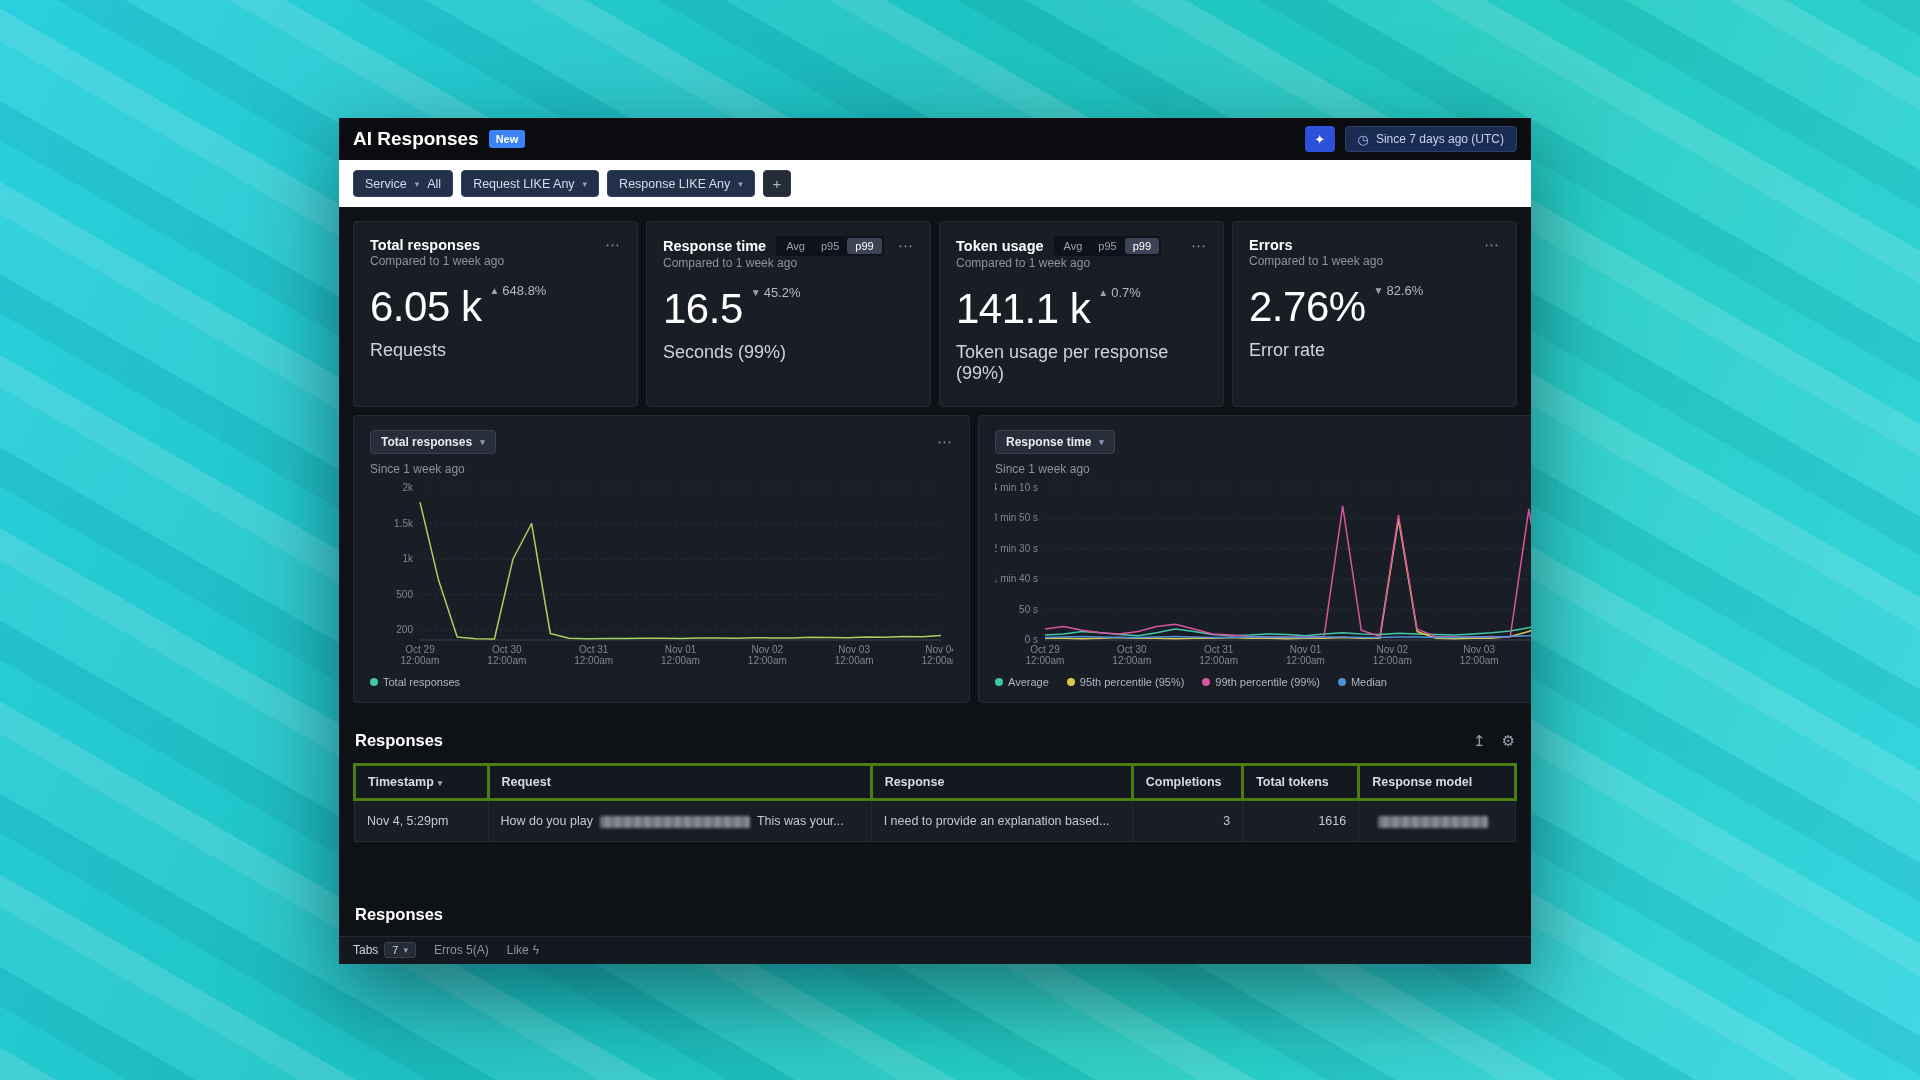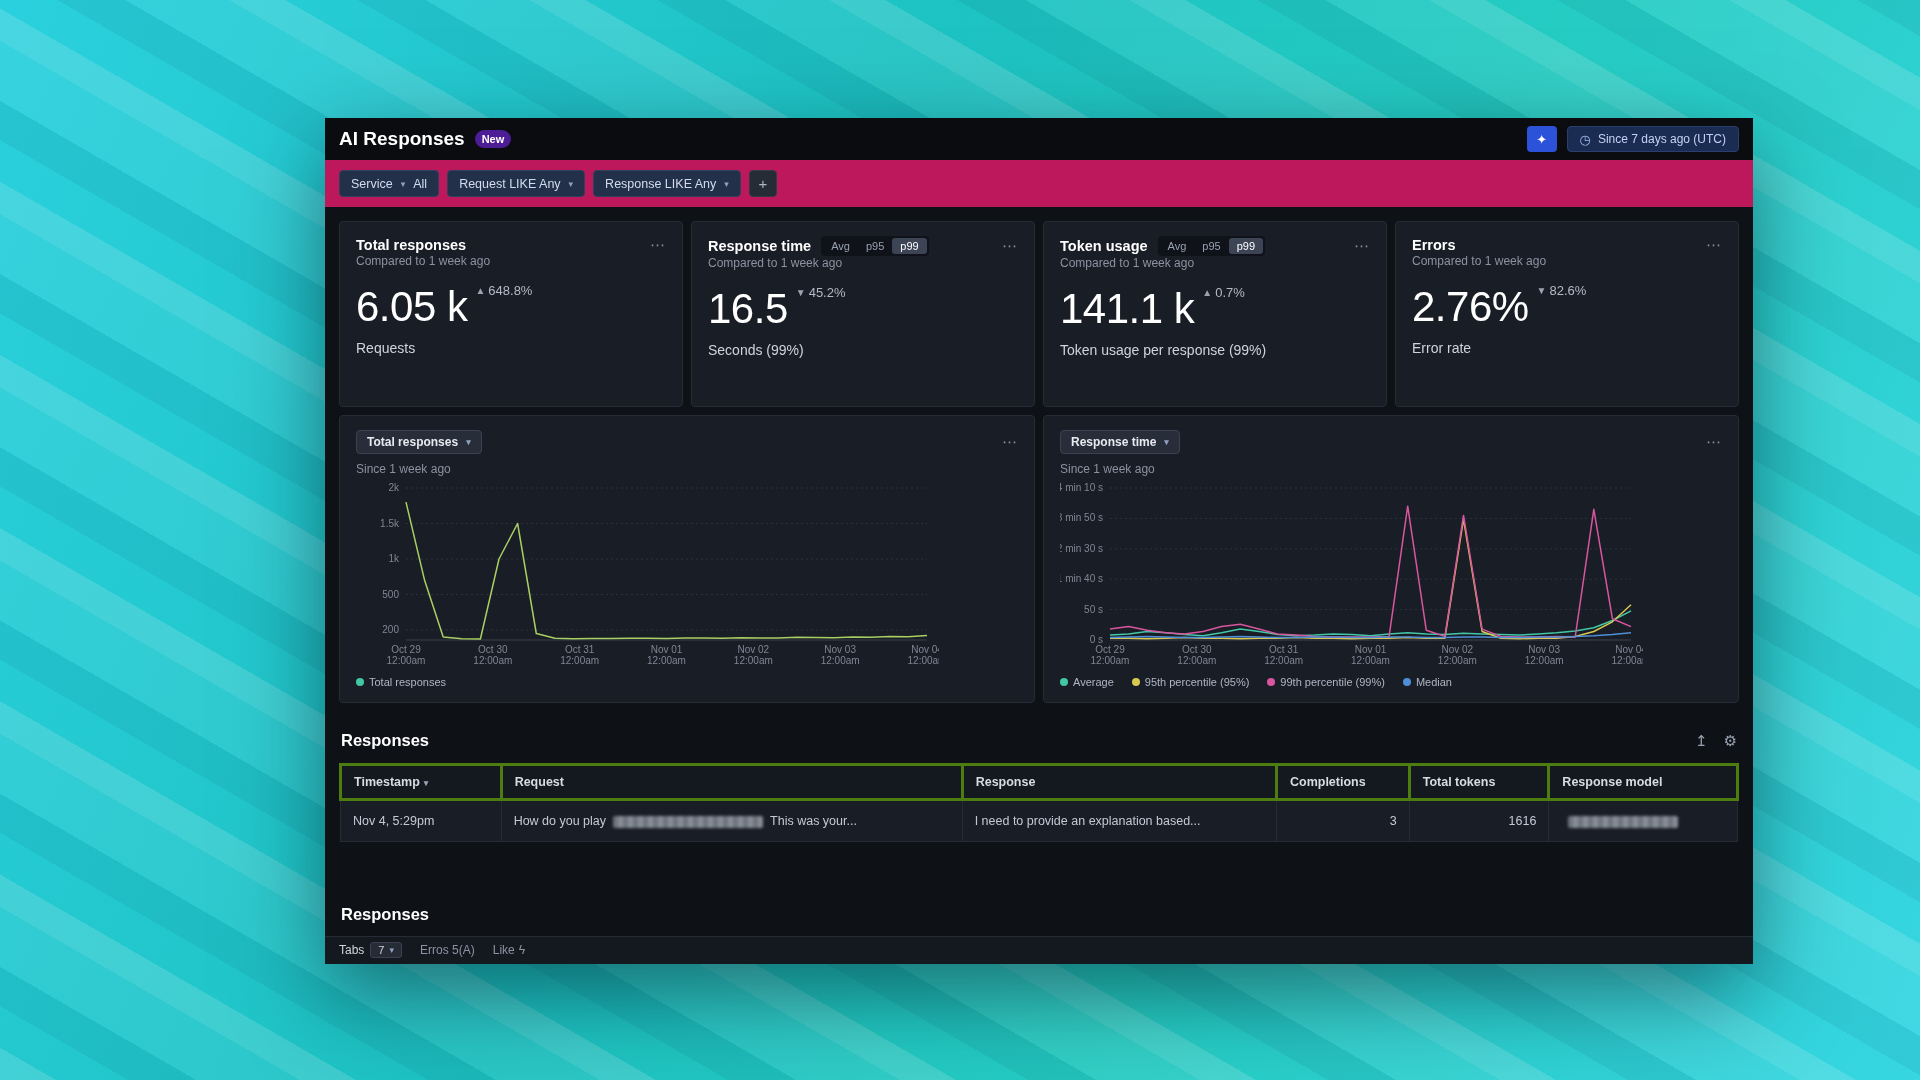--- a/index.html
+++ b/index.html
@@ -6,39 +6,39 @@
   html,body{width:1920px;height:1080px;overflow:hidden}
   body{font-family:"Liberation Sans",sans-serif}
 
   .desktop{position:relative;width:1920px;height:1080px;
     background:linear-gradient(115deg,#2ad0dd 0%,#1dc2c2 40%,#25ccc2 65%,#36d6e2 100%)}
   .desktop::before{content:"";position:absolute;inset:0;
     background:repeating-linear-gradient(30deg,
       rgba(255,255,255,.14) 0 28px, rgba(255,255,255,0) 28px 64px,
       rgba(8,96,116,.10) 64px 98px, rgba(255,255,255,.06) 98px 150px)}
 
-  .window{position:absolute;left:325px;top:118px;width:1428px;height:846px;
+  .window{position:absolute;left:339px;top:118px;width:1192px;height:846px;
     background:#0e1116;color:#e7eaef;box-shadow:0 30px 80px rgba(0,25,35,.5);
     display:flex;flex-direction:column;overflow:hidden}
 
   
   .win-header{height:42px;background:#0a0c10;display:flex;align-items:center;
     padding:0 14px;gap:10px;flex:0 0 auto}
   .win-title{font-size:19px;font-weight:700;color:#fff}
-  .badge{background:#4c1d95;color:#fff;font-size:11px;font-weight:600;
-    padding:3px 7px;border-radius:9px}
+  .badge{background:#3b82f6;color:#fff;font-size:11px;font-weight:600;
+    padding:3px 7px;border-radius:3px}
   .spacer{flex:1}
   .sparkle-btn{background:#2c52d9;color:#fff;width:30px;height:26px;border-radius:4px;
     display:flex;align-items:center;justify-content:center;font-size:13px;cursor:pointer}
   .time-pill{background:#1b2c52;border:1px solid #2a3f6e;color:#c3d2f4;font-size:12px;
     height:26px;display:flex;align-items:center;gap:7px;padding:0 12px;border-radius:4px;cursor:pointer}
   .time-pill .clock{font-size:13px;color:#9db4e8}
 
   
-  .filter-bar{background:#be185d;padding:10px 14px;display:flex;gap:8px;align-items:center;flex:0 0 auto}
+  .filter-bar{background:#ffffff;padding:10px 14px;display:flex;gap:8px;align-items:center;flex:0 0 auto}
   .filter-pill{background:#233049;border:1px solid #30405f;height:27px;border-radius:4px;
     display:flex;align-items:center;gap:8px;padding:0 11px;font-size:12.5px;color:#d3dcee;cursor:pointer}
   .caret{font-size:9px;color:#8fa0c0}
   .add-filter{background:#262c36;border:1px solid #343b48;width:28px;height:27px;border-radius:4px;
     display:flex;align-items:center;justify-content:center;color:#aeb6c4;font-size:15px;cursor:pointer}
 
   
   .content{padding:14px;display:flex;flex-direction:column;gap:8px;flex:0 0 auto}
   .metrics{display:grid;grid-template-columns:repeat(4,1fr);gap:8px}
   .card{background:#191d25;border:1px solid #262b34;border-radius:4px;padding:14px 16px}
@@ -47,21 +47,21 @@
   .card-title{font-size:14.5px;font-weight:700;color:#fff;white-space:nowrap}
   .seg{display:flex;background:#0f1218;border-radius:4px;padding:2px;font-size:11px;color:#98a1b1}
   .seg span{padding:2px 8px;border-radius:3px;cursor:pointer}
   .seg .active{background:#3c4456;color:#fff}
   .menu-dots{margin-left:auto;color:#8b93a2;font-size:15px;letter-spacing:1px;cursor:pointer}
   .compare{font-size:12px;color:#8b93a2;}
   .big-row{display:flex;align-items:flex-start;gap:8px;margin-top:15px}
   .big-num{font-size:42px;font-weight:300;color:#fff;letter-spacing:-.5px;white-space:nowrap}
   .delta{font-size:13px;color:#b3bac7;display:flex;align-items:center;gap:3px}
   .delta .tri{font-size:10px;color:#9aa3b2}
-  .metric-sub{font-size:14px;color:#ced4de;margin-top:9px}
+  .metric-sub{font-size:18px;color:#ced4de;margin-top:9px}
 
   
   .charts{display:grid;grid-template-columns:1fr 1fr;gap:8px}
   .chart-card{height:288px;display:flex;flex-direction:column}
   .chart-head{display:flex;align-items:center}
   .chart-selector{background:#272e3a;border:1px solid #3a4252;border-radius:4px;padding:4px 10px;
     font-size:12px;font-weight:600;color:#e7eaef;display:flex;gap:8px;align-items:center;cursor:pointer}
   .chart-sub{font-size:12px;color:#8b93a2;margin:8px 0 2px}
   .legend{display:flex;gap:18px;margin-top:3px;font-size:11px;color:#aeb6c4;flex-wrap:wrap}
   .legend-item{display:flex;align-items:center;gap:5px;cursor:pointer}

